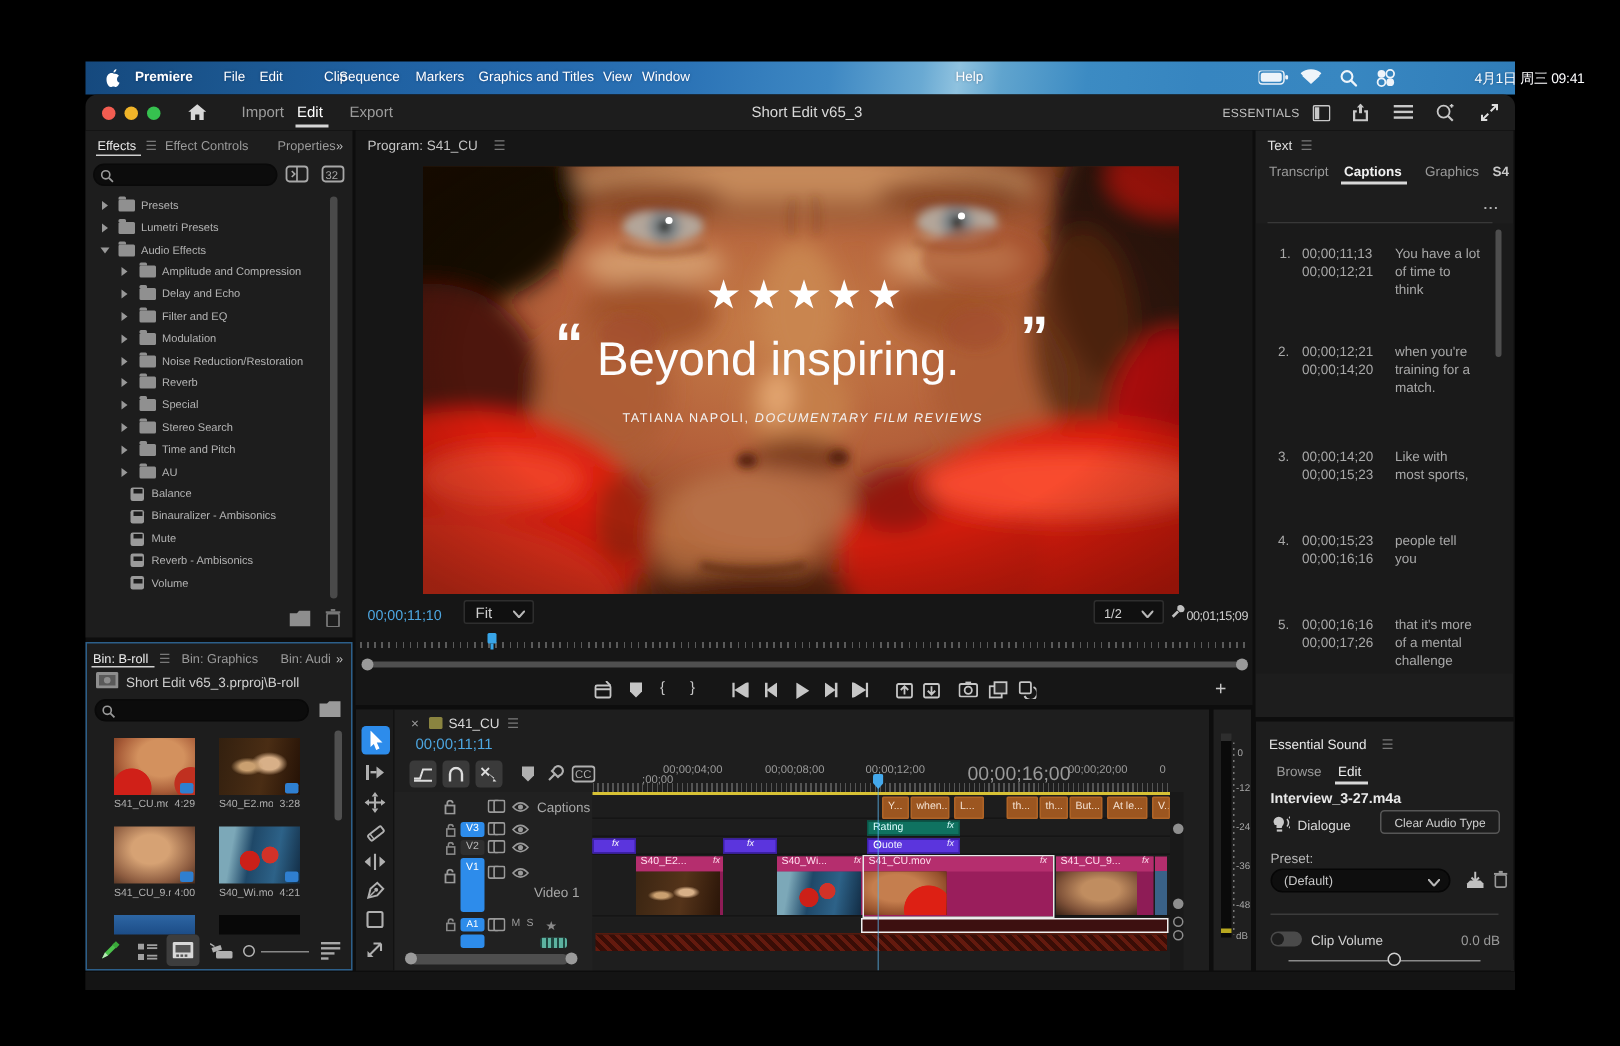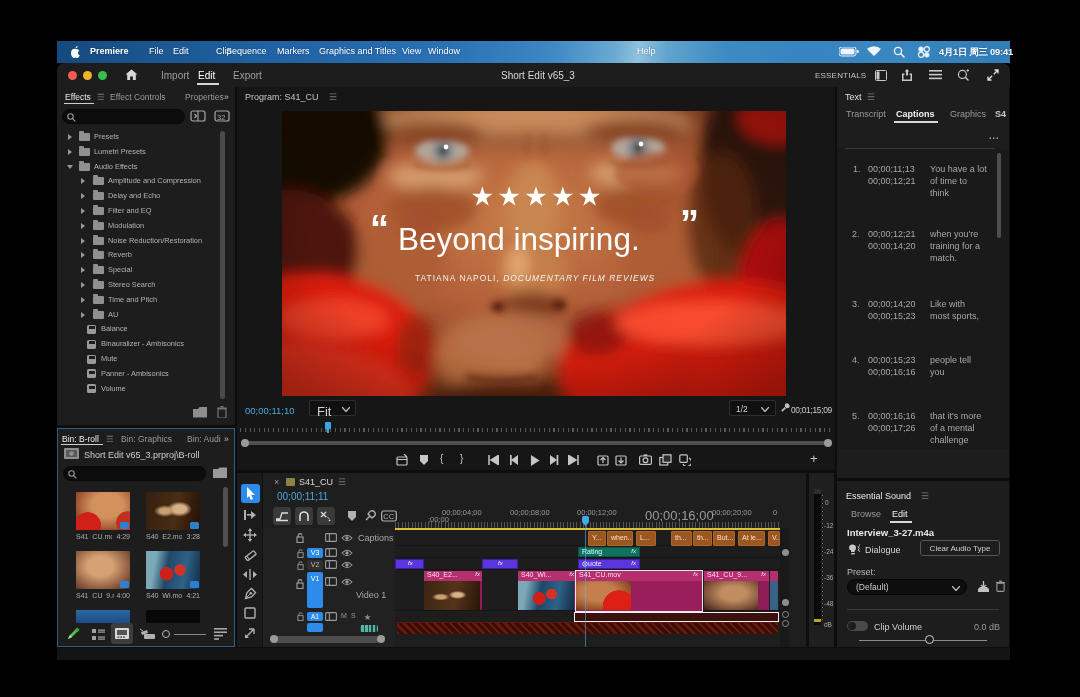--- a/index.html
+++ b/index.html
@@ -73,21 +73,21 @@
         </svg>
       </span>
     <span class="mi" style="left:860px;top:5px;">
         <svg width="13" height="12" viewBox="0 0 13 12">
           <circle cx="4" cy="3.2" r="2.6" fill="#eef4fa"></circle>
           <circle cx="9.8" cy="3.2" r="2.6" fill="none" stroke="#eef4fa" stroke-width="1.2"></circle>
           <circle cx="4" cy="8.8" r="2.6" fill="none" stroke="#eef4fa" stroke-width="1.2"></circle>
           <circle cx="9.8" cy="8.8" r="2.6" fill="#eef4fa"></circle>
         </svg>
       </span>
-    <span class="mi" style="left:882px;font-weight:bold;font-size:9.3px;letter-spacing:-.2px;">4月1日 周三 09:41</span>
+    <span class="mi" style="left:926px;font-weight:normal;font-size:9.3px;letter-spacing:-.2px;">4月1日 周三 09:41</span>
   </div>
   <div id="titlebar">
     <span class="tl" style="left:11px;background:#f35d51;"></span>
     <span class="tl" style="left:26px;background:#f0b429;"></span>
     <span class="tl" style="left:41px;background:#36c14f;"></span>
     <svg class="abs" style="left:68px;top:6px;" width="13" height="12" viewBox="0 0 13 12">
         <path d="M6.5 0.5 L12.5 5.5 L10.8 5.5 L10.8 11 L7.9 11 L7.9 7.4 L5.1 7.4 L5.1 11 L2.2 11 L2.2 5.5 L0.5 5.5 Z" fill="#d8d8d8"></path>
       </svg>
     <span class="tab" style="left:104px;">Import</span>
     <span class="tab" style="left:141px;color:#fff;">Edit</span>
@@ -215,21 +215,21 @@
         <div class="trow" style="top:207.2px">
             <s class="plug" style="left:30px"></s>
             <s class="lab" style="left:44px">Binauralizer - Ambisonics</s>
           </div>
         <div class="trow" style="top:222px">
             <s class="plug" style="left:30px"></s>
             <s class="lab" style="left:44px">Mute</s>
           </div>
         <div class="trow" style="top:236.8px">
             <s class="plug" style="left:30px"></s>
-            <s class="lab" style="left:44px">Panner - Ambisonics</s>
+            <s class="lab" style="left:44px">Reverb - Ambisonics</s>
           </div>
         <div class="trow" style="top:251.6px">
             <s class="plug" style="left:30px"></s>
             <s class="lab" style="left:44px">Volume</s>
           </div>
       </div>
       <div class="sbar" style="left:163px;top:44px;width:5px;height:268px;background:#4a4a4a;"></div>
       <svg class="abs" style="left:136px;top:320px;" width="14" height="11" viewBox="0 0 14 11">
           <path d="M0 2 L5 2 L6.5 0 L14 0 L14 11 L0 11 Z" fill="#8e8e8e" transform="translate(0,0) scale(1,0.95)"></path>
         </svg>
@@ -419,21 +419,21 @@
             <circle cx="359" cy="33" r="2.4" fill="#fff"></circle>
           <path d="M200.4,75.2 L202.8,82.7 L210.7,82.7 L204.3,87.3 L206.7,94.7 L200.4,90.1 L194.1,94.7 L196.5,87.3 L190.1,82.7 L198.0,82.7 Z M227.2,75.2 L229.6,82.7 L237.5,82.7 L231.1,87.3 L233.5,94.7 L227.2,90.1 L220.9,94.7 L223.3,87.3 L216.9,82.7 L224.8,82.7 Z M254.0,75.2 L256.4,82.7 L264.3,82.7 L257.9,87.3 L260.3,94.7 L254.0,90.1 L247.7,94.7 L250.1,87.3 L243.7,82.7 L251.6,82.7 Z M280.8,75.2 L283.2,82.7 L291.1,82.7 L284.7,87.3 L287.1,94.7 L280.8,90.1 L274.5,94.7 L276.9,87.3 L270.5,82.7 L278.4,82.7 Z M307.6,75.2 L310.0,82.7 L317.9,82.7 L311.5,87.3 L313.9,94.7 L307.6,90.1 L301.3,94.7 L303.7,87.3 L297.3,82.7 L305.2,82.7 Z" fill="#fff"></path>
           <text x="116" y="139" font-size="31.5" fill="#fdfdfd" font-family="Liberation Sans">Beyond inspiring.</text>
           <text x="88" y="131" font-size="38" font-weight="bold" fill="#fdfdfd" font-family="Liberation Sans">“</text>
           <text x="398" y="126" font-size="38" font-weight="bold" fill="#fdfdfd" font-family="Liberation Sans">”</text>
           <text x="133" y="170" font-size="8.4" letter-spacing="1.05" fill="#f2f2f2" font-family="Liberation Sans">TATIANA NAPOLI, <tspan font-style="italic">DOCUMENTARY FILM REVIEWS</tspan></text>
         </svg>
       </div>
       <span class="ptxt blue" style="left:8px;top:318px;font-size:9.5px;">00;00;11;10</span>
       <div class="abs" style="left:72px;top:313px;width:47px;height:16px;background:#101010;border:1px solid #2e2e2e;border-radius:2px;"></div>
-      <span class="ptxt" style="left:80px;top:317px;color:#d0d0d0;font-size:13px;">Fit</span>
+      <span class="ptxt" style="left:80px;top:317px;color:#d0d0d0;font-size:10px;">Fit</span>
       <svg class="abs" style="left:105px;top:320px;" width="8" height="5" viewBox="0 0 8 5">
           <path d="M0 0 L4 4.5 L8 0" stroke="#b8b8b8" stroke-width="1.4" fill="none"></path>
         </svg>
       <div class="abs" style="left:492px;top:313px;width:47px;height:16px;background:#101010;border:1px solid #2e2e2e;border-radius:2px;"></div>
       <span class="ptxt" style="left:499px;top:317px;color:#d0d0d0;font-size:8.5px;">1/2</span>
       <svg class="abs" style="left:524px;top:320px;" width="8" height="5" viewBox="0 0 8 5">
           <path d="M0 0 L4 4.5 L8 0" stroke="#b8b8b8" stroke-width="1.4" fill="none"></path>
         </svg>
       <svg class="abs" style="left:543px;top:315px;" width="11" height="11" viewBox="0 0 11 11">
           <path d="M1.8 9.2 L5.4 5.6" stroke="#c0c0c0" stroke-width="1.8"></path>

